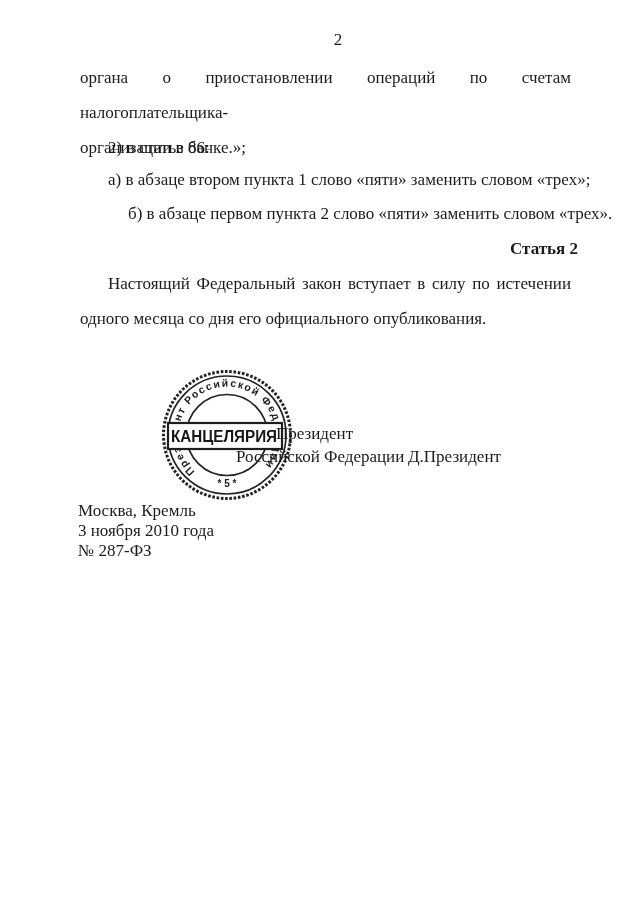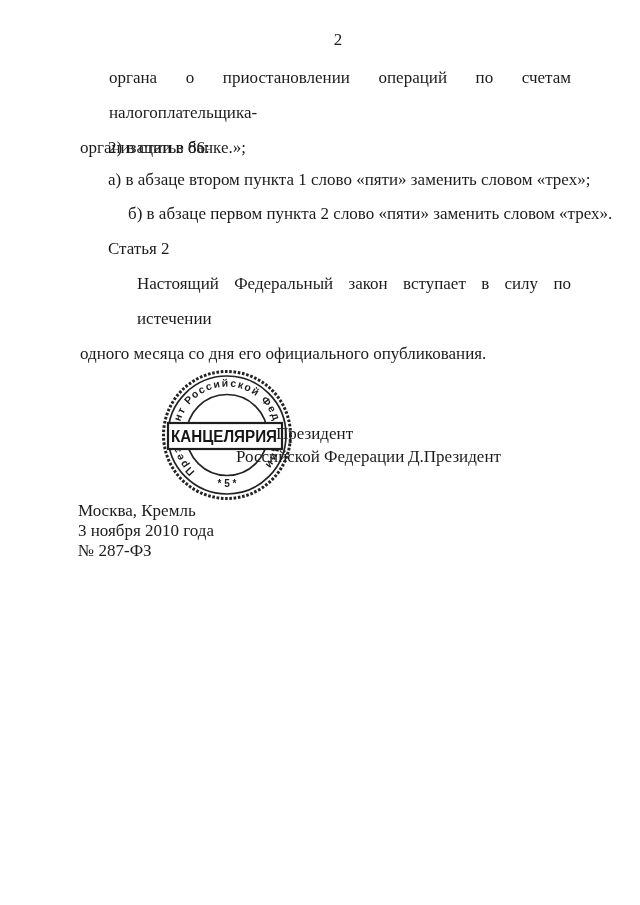--- a/index.html
+++ b/index.html
@@ -12,24 +12,24 @@
     color: #1b1b1b;
     font-size: 17px;
     overflow: hidden;
   }
   .abs { position: absolute; }
   .pageno {
     top: 30px; left: 80px; width: 516px;
     text-align: center; line-height: 20px;
   }
   .bodyblock { left: 80px; width: 491px; line-height: 35px; }
-  .jline { text-align: justify; text-align-last: justify; margin-left: 29px; }
+  .jline { text-align: justify; text-align-last: justify; }
   .indent { padding-left: 28px; }
   .itemline { left: 108px; width: 470px; line-height: 35px; white-space: nowrap; }
-  .heading { font-weight: normal; }
+  .heading { font-weight: bold; text-align: right; }
   .sig { line-height: 20px; white-space: nowrap; z-index: 2; }
   .footer { left: 78px; top: 501px; line-height: 20px; z-index: 2; }
   .stampwrap { left: 159px; top: 367px; width: 136px; height: 136px; z-index: 1; }
 </style>
 </head>
 <body>
 
 <div class="page">
 
   <div class="abs pageno">2</div>

